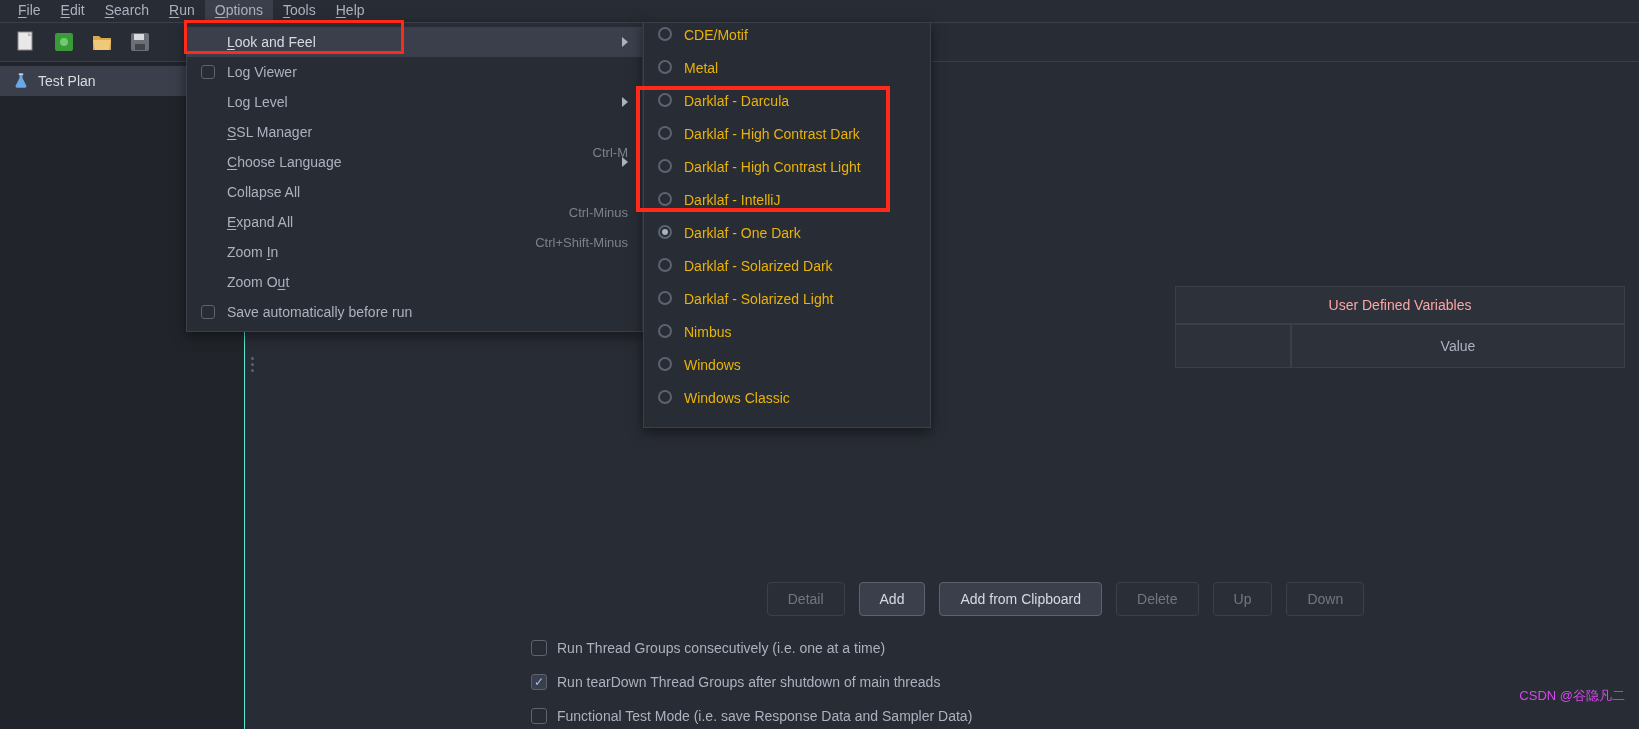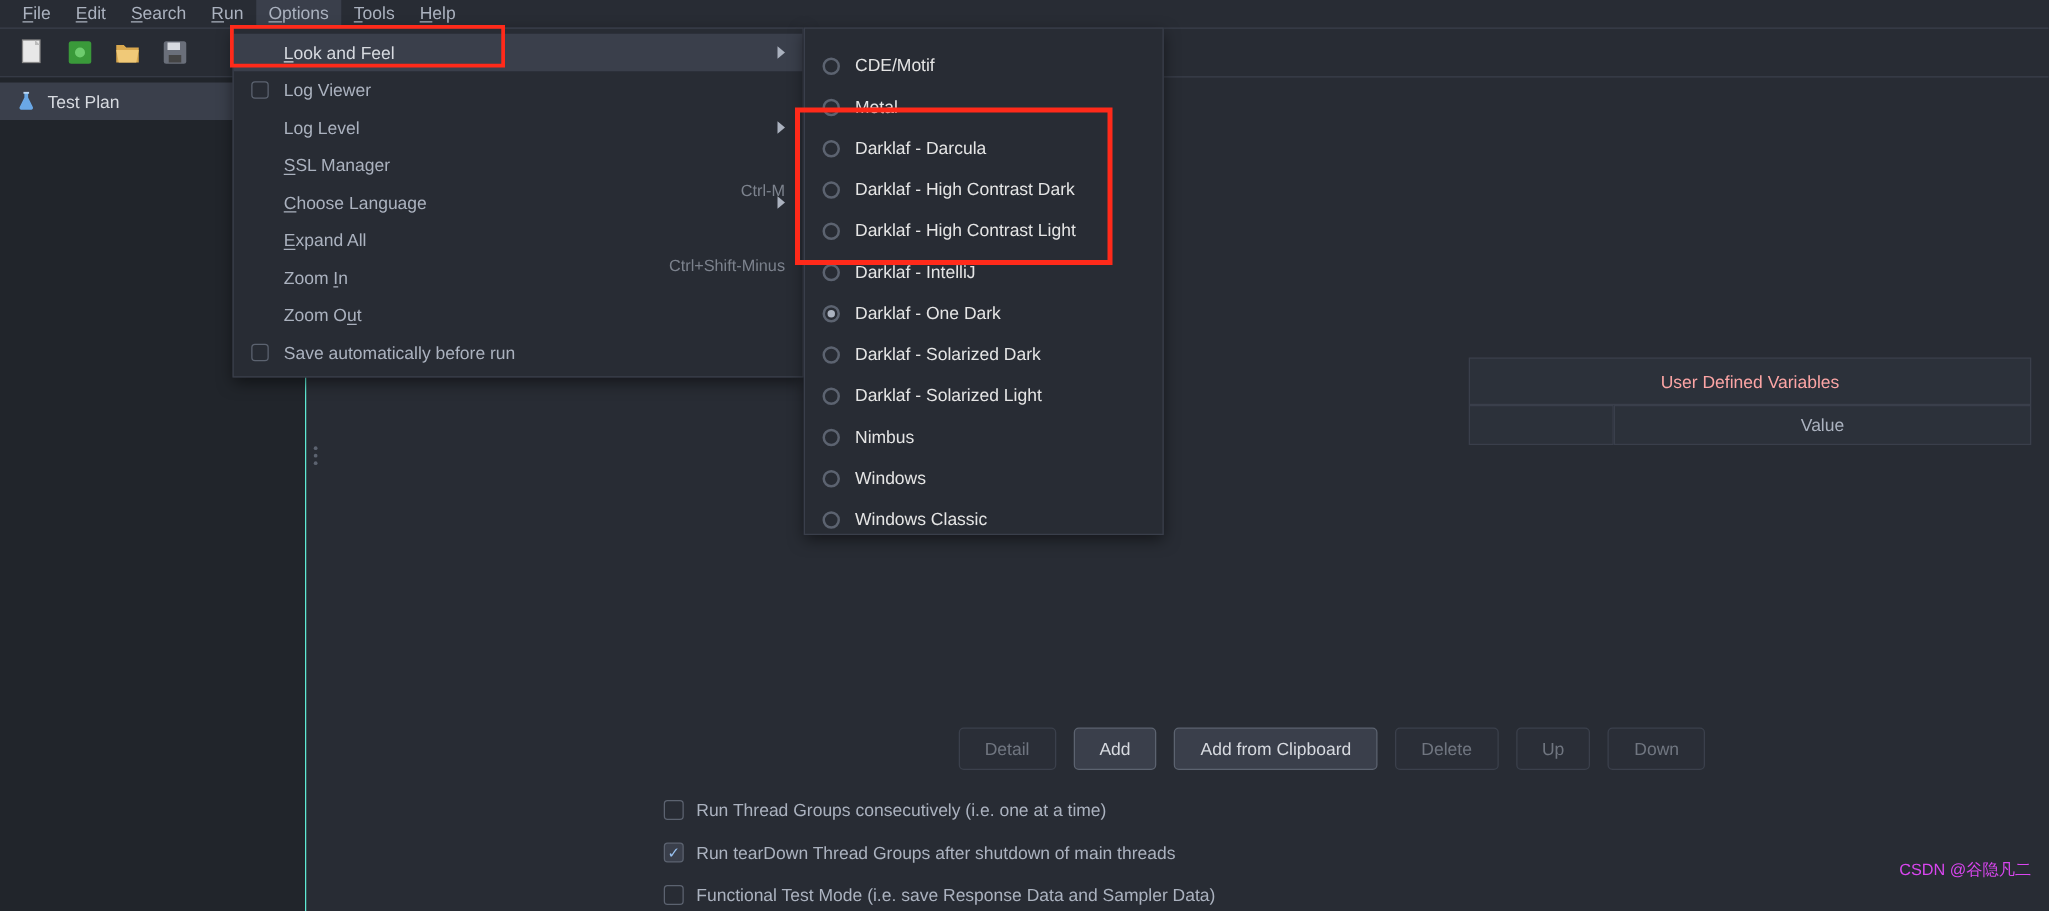--- a/index.html
+++ b/index.html
@@ -29,28 +29,28 @@
 .dd-item .chk { width:14px;height:14px;border:1px solid #5c6370; border-radius:3px; margin-right:12px; display:inline-block;}
 .dd-item .spacer{ width:26px; display:inline-block;}
 .dd-item .lbl { flex:1; }
 .dd-item .accel { color:#7c828d; font-size:13px;margin-top:40px;}
 .dd-item .arrow { width:0;height:0;border-top:5px solid transparent;border-bottom:5px solid transparent;border-left:6px solid #abb2bf; position:absolute; right:14px;}
 .dd-item.highlight { background:#3a3f4b; color:#d7dae0;}
 .red-box1 { position:absolute; left:184px; top:20px; width:220px; height:34px; border:3px solid #ff2a1a; z-index:60; pointer-events:none;}
 
 
 .submenu { position:absolute; left:643px; top:22px; width:288px; background:#282c34; border:1px solid #3a3f4b; box-shadow:0 4px 12px rgba(0,0,0,0.5); z-index:50; padding:4px 0;}
-.sm-item { display:flex; align-items:flex-end; height:33px; padding:0 14px; cursor:pointer; color:#e5e5e5;}
+.sm-item { display:flex; align-items:flex-start; height:33px; padding:0 14px; cursor:pointer; color:#eab308;}
 .sm-item .radio { width:14px;height:14px;border:2px solid #5c6370;border-radius:50%; margin-right:12px; position:relative;}
 .sm-item .radio.sel::after{content:"";position:absolute;width:6px;height:6px;background:#abb2bf;border-radius:50%;left:2px;top:2px;}
 .red-box2 { position:absolute; left:636px; top:86px; width:254px; height:126px; border:4px solid #ff2a1a; z-index:60; pointer-events:none;}
 
 
 .section-header { position:absolute; top:224px; left:930px; right:14px; background:#2c313a; border:1px solid #3a3f4b; height:38px; display:flex; align-items:center; justify-content:center; color:#fca5a5;}
-.table-head { position:absolute; top:262px; left:930px; right:14px; display:flex; height:32px;}
+.table-head { position:absolute; top:262px; left:930px; right:14px; display:flex; height:44px;}
 .table-head .th { border:1px solid #3a3f4b; background:#2c313a; display:flex;align-items:center;justify-content:center; color:#abb2bf;}
 
 .content-wrap{ position:absolute; left:261px; right:14px; top:320px; bottom:0;}
 .btnrow{ position:absolute; left:0; right:0; top:200px; display:flex; justify-content:center; gap:14px;}
 .btn{ height:34px; padding:0 20px; border:1px solid #4b5160; background:#2c313a; color:#abb2bf; border-radius:4px; display:flex; align-items:center; cursor:pointer;}
 .btn.primary{ background:#3a3f4b; color:#d7dae0; border-color:#5c6370;}
 .btn.disabled{ opacity:.55; cursor:default;}
 
 .checks{ position:absolute; left:25px; top:258px; display:flex; flex-direction:column; gap:18px;}
 .checkrow{ display:flex; align-items:flex-start; gap:10px; color:#abb2bf;}
@@ -171,20 +171,25 @@
       <span class="lbl"><span class="underline">S</span>SL Manager</span>
       <span class="accel">Ctrl-M</span>
     </div>
   <div class="dd-item">
       <span class="spacer"></span>
       <span class="lbl"><span class="underline">C</span>hoose Language</span>
       <span class="arrow"></span>
     </div>
   <div class="dd-item">
       <span class="spacer"></span>
+      <span class="lbl">Collapse All</span>
+      <span class="accel">Ctrl-Minus</span>
+    </div>
+  <div class="dd-item">
+      <span class="spacer"></span>
       <span class="lbl"><span class="underline">E</span>xpand All</span>
       <span class="accel">Ctrl+Shift-Minus</span>
     </div>
   <div class="dd-item">
       <span class="spacer"></span>
       <span class="lbl">Zoom <span class="underline">I</span>n</span>
     </div>
   <div class="dd-item">
       <span class="spacer"></span>
       <span class="lbl">Zoom O<span class="underline">u</span>t</span>

